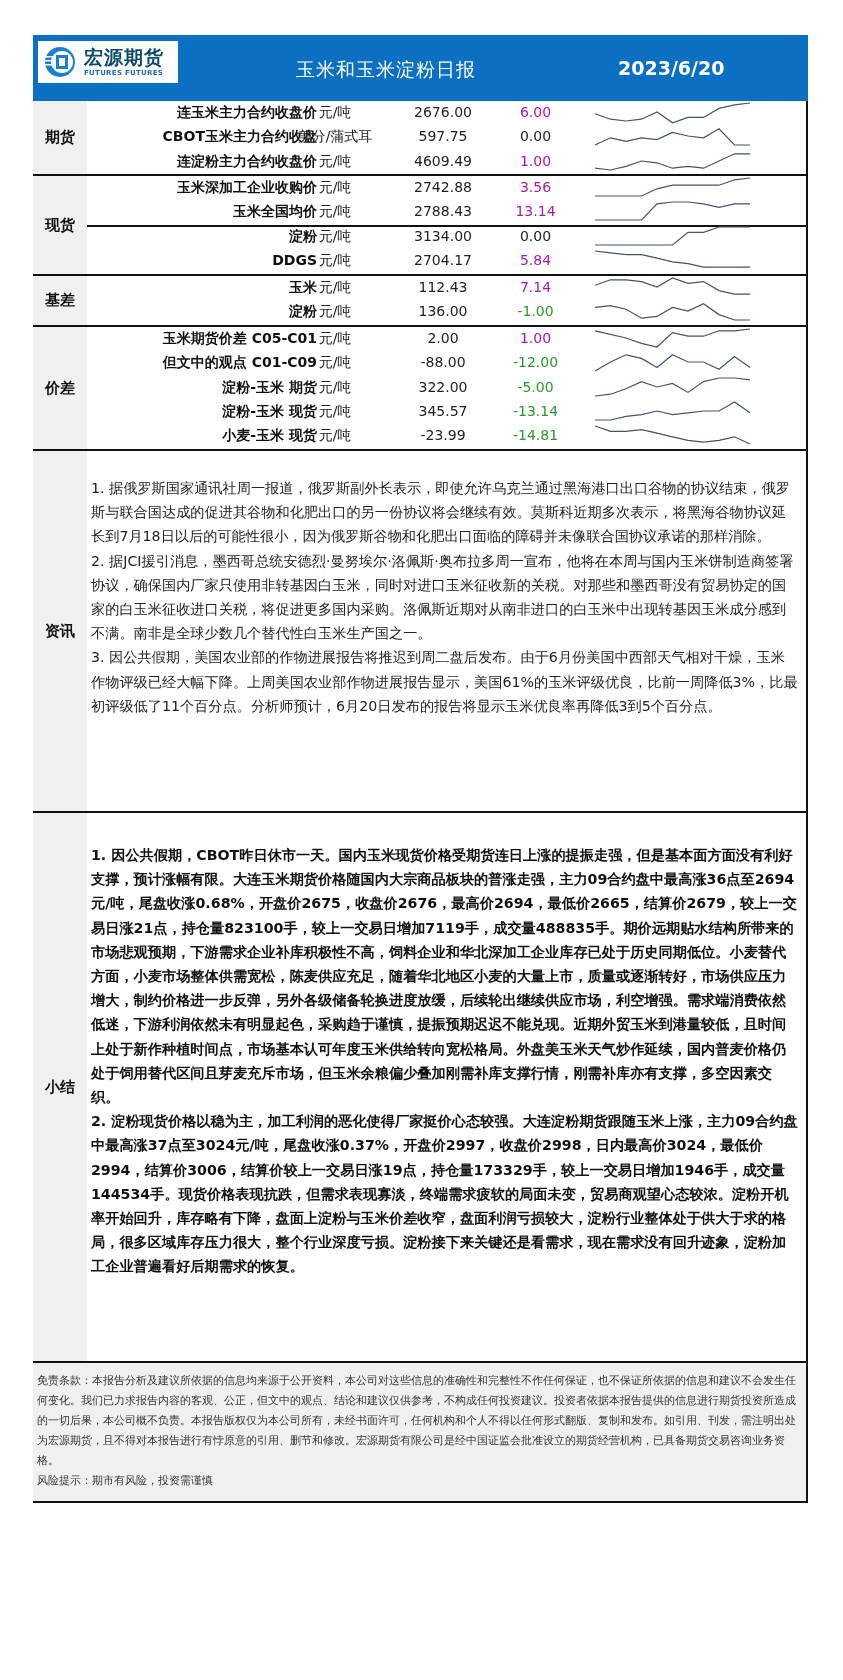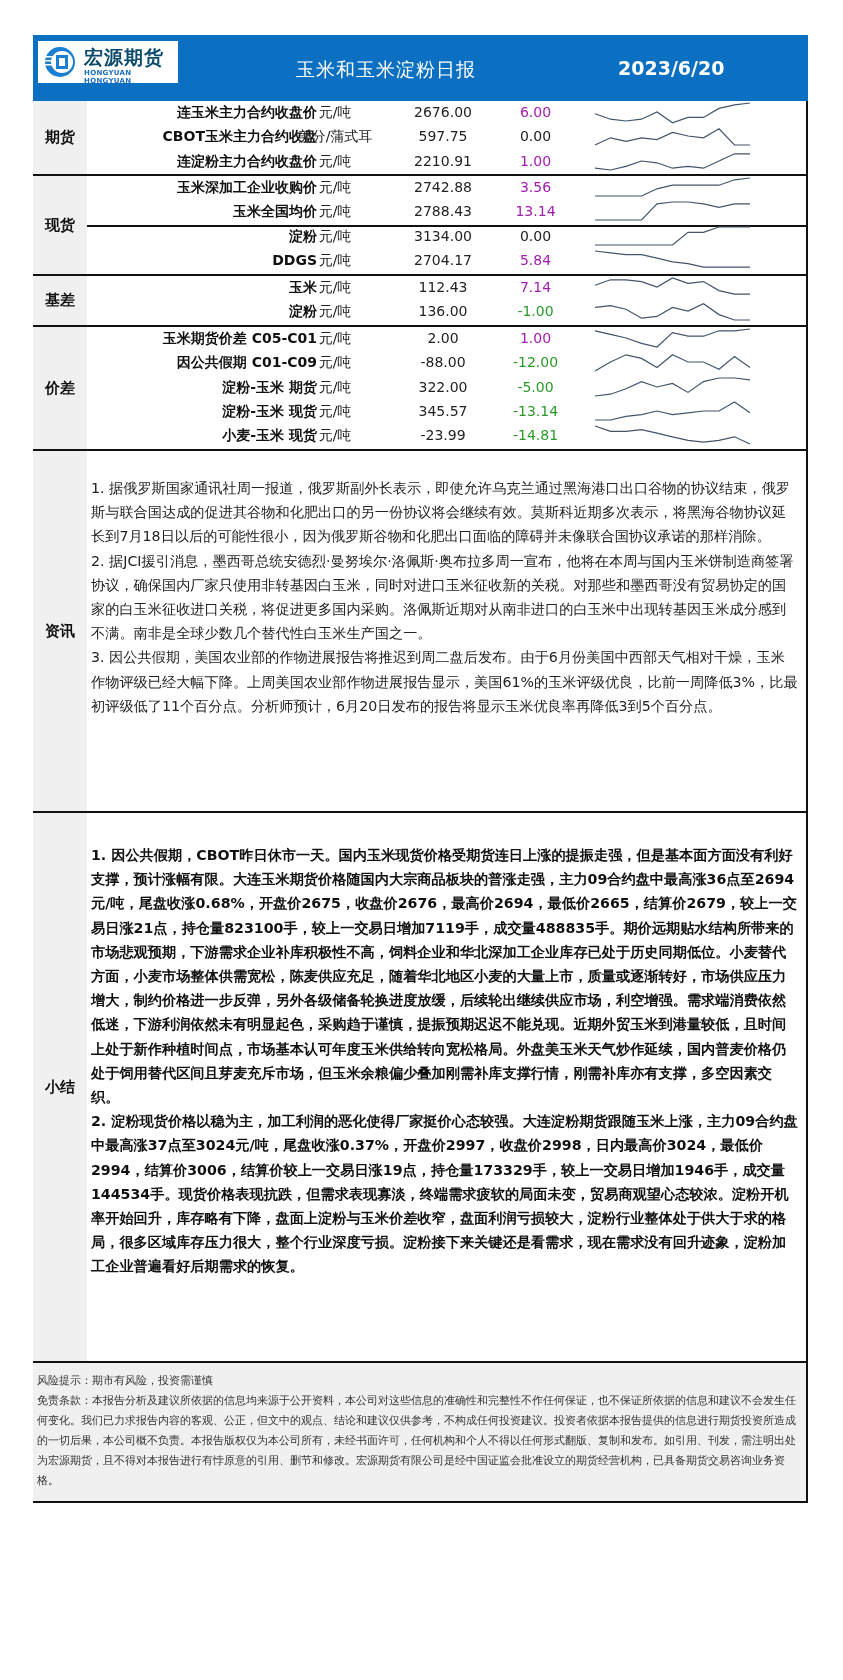--- a/index.html
+++ b/index.html
@@ -51,21 +51,21 @@
       <svg class="logo-mark" viewBox="0 0 32 32">
         <circle cx="16" cy="16" r="15" fill="#1a7fd0"></circle>
         <circle cx="18" cy="16" r="11" fill="#ffffff"></circle>
         <rect x="12" y="9" width="12" height="14" fill="#1a7fd0"></rect>
         <rect x="15" y="12" width="6" height="8" fill="#ffffff"></rect>
         <rect x="1" y="10" width="8" height="1.5" fill="#ffffff"></rect>
         <rect x="1" y="14" width="8" height="1.5" fill="#ffffff"></rect>
         <rect x="1" y="18" width="8" height="1.5" fill="#ffffff"></rect>
       </svg>
       <span class="logo-cn">宏源期货</span>
-      <span class="logo-en">HONGYUAN HONGYUAN</span>
+      <span class="logo-en">FUTURES FUTURES</span>
     </div>
     <span class="title">玉米和玉米淀粉日报</span>
     <span class="date">2023/6/20</span>
   </div>
 
 
   <div class="block" style="height:73px">
     <div class="cat">期货</div>
     <div class="row">
       <span class="name">连玉米主力合约收盘价</span>
@@ -81,21 +81,21 @@
       <span class="unit">美分/蒲式耳</span>
       <span class="val">597.75</span>
       <span class="chg flat">0.00</span>
       <svg width="160" height="22">
           <polyline points="2.0,19.0 17.5,11.8 33.0,15.4 48.5,11.8 64.0,13.6 79.5,6.4 95.0,10.0 110.5,11.8 126.0,2.8 141.5,19.0 157.0,19.0" fill="none" stroke="#44546a" stroke-width="1.2"></polyline>
         </svg>
     </div>
     <div class="row">
       <span class="name">连淀粉主力合约收盘价</span>
       <span class="unit">元/吨</span>
-      <span class="val">2210.91</span>
+      <span class="val">4609.49</span>
       <span class="chg up">1.00</span>
       <svg width="160" height="22">
           <polyline points="2.0,17.2 17.5,19.0 33.0,15.4 48.5,10.0 64.0,11.8 79.5,17.2 95.0,15.4 110.5,17.2 126.0,10.0 141.5,2.8 157.0,2.8" fill="none" stroke="#44546a" stroke-width="1.2"></polyline>
         </svg>
     </div>
   </div>
 
   <div class="block" style="height:98px">
     <div class="cat">现货</div>
     <div class="row">
@@ -164,21 +164,21 @@
     <div class="row">
       <span class="name">玉米期货价差 C05-C01</span>
       <span class="unit">元/吨</span>
       <span class="val">2.00</span>
       <span class="chg up">1.00</span>
       <svg width="160" height="22">
           <polyline points="2.0,2.8 17.5,6.4 33.0,10.0 48.5,15.4 64.0,19.0 79.5,4.6 95.0,8.2 110.5,8.2 126.0,2.8 141.5,2.8 157.0,1.0" fill="none" stroke="#44546a" stroke-width="1.2"></polyline>
         </svg>
     </div>
     <div class="row">
-      <span class="name">因公共假期 C01-C09</span>
+      <span class="name">但文中的观点 C01-C09</span>
       <span class="unit">元/吨</span>
       <span class="val">-88.00</span>
       <span class="chg down">-12.00</span>
       <svg width="160" height="22">
           <polyline points="2.0,19.0 17.5,10.0 33.0,2.8 48.5,6.4 64.0,15.4 79.5,2.8 95.0,10.0 110.5,10.0 126.0,17.2 141.5,4.6 157.0,15.4" fill="none" stroke="#44546a" stroke-width="1.2"></polyline>
         </svg>
     </div>
     <div class="row">
       <span class="name">淀粉-玉米 期货</span>
       <span class="unit">元/吨</span>
@@ -219,17 +219,17 @@
 
   <div class="text-block summary" style="height:548px">
     <div class="cat">小结</div>
     <div class="text-body">
       <p>1. 因公共假期，CBOT昨日休市一天。国内玉米现货价格受期货连日上涨的提振走强，但是基本面方面没有利好支撑，预计涨幅有限。大连玉米期货价格随国内大宗商品板块的普涨走强，主力09合约盘中最高涨36点至2694元/吨，尾盘收涨0.68%，开盘价2675，收盘价2676，最高价2694，最低价2665，结算价2679，较上一交易日涨21点，持仓量823100手，较上一交易日增加7119手，成交量488835手。期价远期贴水结构所带来的市场悲观预期，下游需求企业补库积极性不高，饲料企业和华北深加工企业库存已处于历史同期低位。小麦替代方面，小麦市场整体供需宽松，陈麦供应充足，随着华北地区小麦的大量上市，质量或逐渐转好，市场供应压力增大，制约价格进一步反弹，另外各级储备轮换进度放缓，后续轮出继续供应市场，利空增强。需求端消费依然低迷，下游利润依然未有明显起色，采购趋于谨慎，提振预期迟迟不能兑现。近期外贸玉米到港量较低，且时间上处于新作种植时间点，市场基本认可年度玉米供给转向宽松格局。外盘美玉米天气炒作延续，国内普麦价格仍处于饲用替代区间且芽麦充斥市场，但玉米余粮偏少叠加刚需补库支撑行情，刚需补库亦有支撑，多空因素交织。</p>
       <p>2. 淀粉现货价格以稳为主，加工利润的恶化使得厂家挺价心态较强。大连淀粉期货跟随玉米上涨，主力09合约盘中最高涨37点至3024元/吨，尾盘收涨0.37%，开盘价2997，收盘价2998，日内最高价3024，最低价2994，结算价3006，结算价较上一交易日涨19点，持仓量173329手，较上一交易日增加1946手，成交量144534手。现货价格表现抗跌，但需求表现寡淡，终端需求疲软的局面未变，贸易商观望心态较浓。淀粉开机率开始回升，库存略有下降，盘面上淀粉与玉米价差收窄，盘面利润亏损较大，淀粉行业整体处于供大于求的格局，很多区域库存压力很大，整个行业深度亏损。淀粉接下来关键还是看需求，现在需求没有回升迹象，淀粉加工企业普遍看好后期需求的恢复。</p>
     </div>
   </div>
 
   <div class="disclaimer">
+    <p>免责条款：本报告分析及建议所依据的信息均来源于公开资料，本公司对这些信息的准确性和完整性不作任何保证，也不保证所依据的信息和建议不会发生任何变化。我们已力求报告内容的客观、公正，但文中的观点、结论和建议仅供参考，不构成任何投资建议。投资者依据本报告提供的信息进行期货投资所造成的一切后果，本公司概不负责。本报告版权仅为本公司所有，未经书面许可，任何机构和个人不得以任何形式翻版、复制和发布。如引用、刊发，需注明出处为宏源期货，且不得对本报告进行有悖原意的引用、删节和修改。宏源期货有限公司是经中国证监会批准设立的期货经营机构，已具备期货交易咨询业务资格。</p>
     <p>风险提示：期市有风险，投资需谨慎</p>
-    <p>免责条款：本报告分析及建议所依据的信息均来源于公开资料，本公司对这些信息的准确性和完整性不作任何保证，也不保证所依据的信息和建议不会发生任何变化。我们已力求报告内容的客观、公正，但文中的观点、结论和建议仅供参考，不构成任何投资建议。投资者依据本报告提供的信息进行期货投资所造成的一切后果，本公司概不负责。本报告版权仅为本公司所有，未经书面许可，任何机构和个人不得以任何形式翻版、复制和发布。如引用、刊发，需注明出处为宏源期货，且不得对本报告进行有悖原意的引用、删节和修改。宏源期货有限公司是经中国证监会批准设立的期货经营机构，已具备期货交易咨询业务资格。</p>
   </div>
 
 </div>
 
 </body></html>

